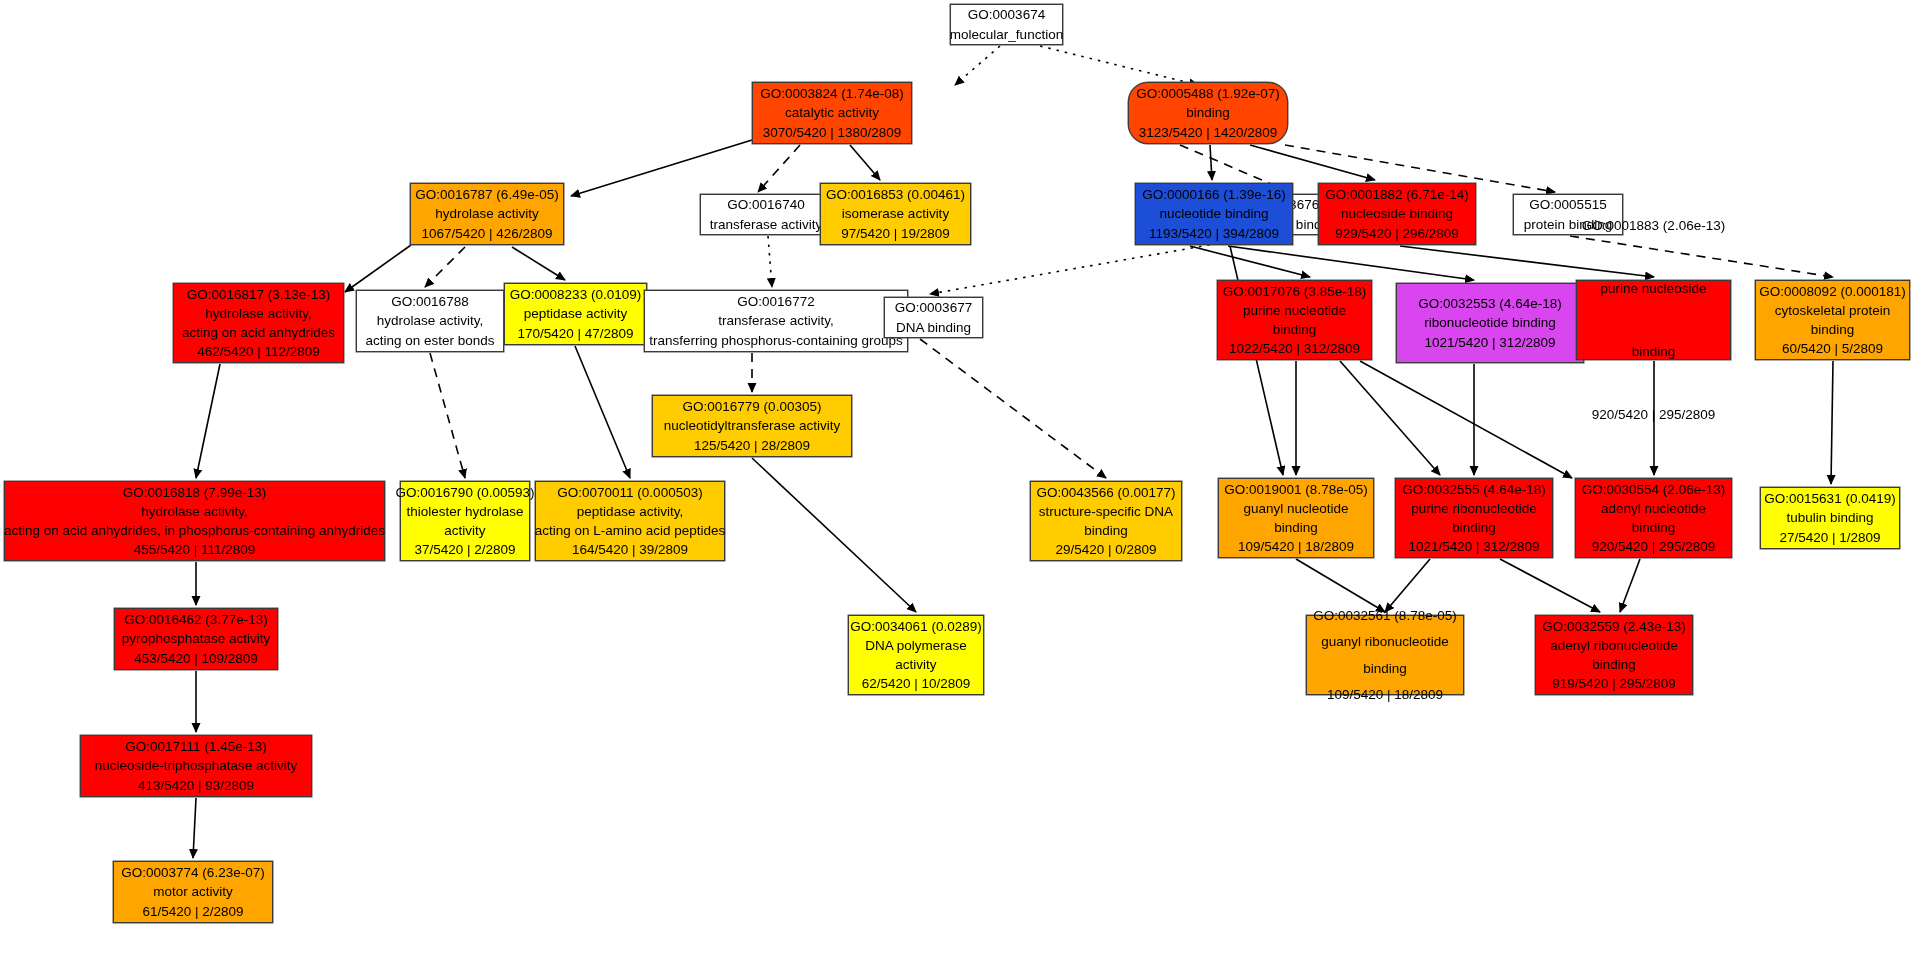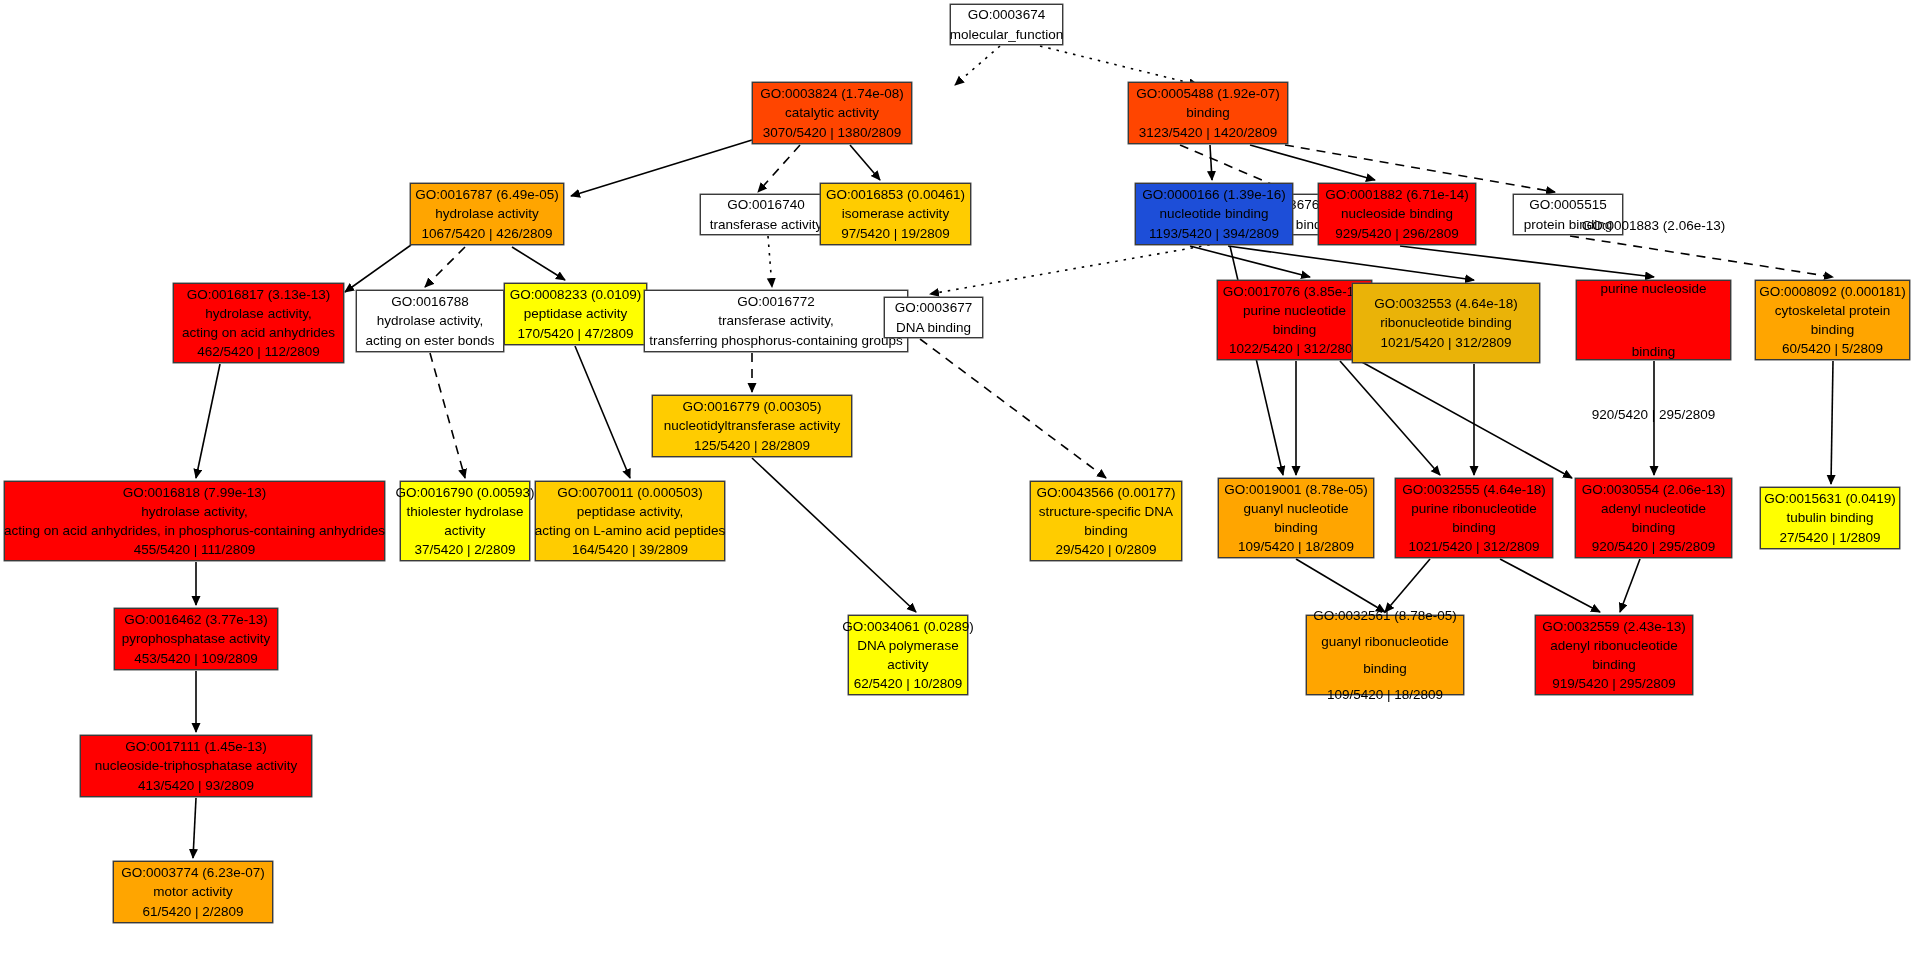--- a/index.html
+++ b/index.html
@@ -99,21 +99,21 @@
   <div id="nodes">
       <div class="go-node" style="left: 950px; top: 4px; width: 113px; height: 41px; background: rgb(255, 255, 255);">
         <span class="ln go-line-id">GO:0003674</span>
         <span class="ln go-line-name">molecular_function</span>
       </div>
       <div class="go-node" style="left: 752px; top: 82px; width: 160px; height: 62px; background: rgb(255, 69, 0);">
         <span class="ln go-line-id">GO:0003824 (1.74e-08)</span>
         <span class="ln go-line-name">catalytic activity</span>
         <span class="ln go-line-cnt">3070/5420 | 1380/2809</span>
       </div>
-      <div class="go-node" style="left: 1128px; top: 82px; width: 160px; height: 62px; background: rgb(255, 69, 0);">
+      <div class="go-node" style="left: 1128px; top: 82px; width: 160px; height: 62px; background: rgb(255, 69, 0); border-radius: 20px;">
         <span class="ln go-line-id">GO:0005488 (1.92e-07)</span>
         <span class="ln go-line-name">binding</span>
         <span class="ln go-line-cnt">3123/5420 | 1420/2809</span>
       </div>
       <div class="go-node" style="left: 410px; top: 183px; width: 154px; height: 62px; background: rgb(255, 165, 0);">
         <span class="ln go-line-id">GO:0016787 (6.49e-05)</span>
         <span class="ln go-line-name">hydrolase activity</span>
         <span class="ln go-line-cnt">1067/5420 | 426/2809</span>
       </div>
       <div class="go-node" style="left: 700px; top: 194px; width: 132px; height: 41px; background: rgb(255, 255, 255);">
@@ -167,21 +167,21 @@
       <div class="go-node" style="left: 884px; top: 297px; width: 99px; height: 41px; background: rgb(255, 255, 255);">
         <span class="ln go-line-id">GO:0003677</span>
         <span class="ln go-line-name">DNA binding</span>
       </div>
       <div class="go-node" style="left: 1217px; top: 280px; width: 155px; height: 80px; background: rgb(255, 0, 0);">
         <span class="ln go-line-id">GO:0017076 (3.85e-18)</span>
         <span class="ln go-line-name">purine nucleotide</span>
         <span class="ln go-line-name">binding</span>
         <span class="ln go-line-cnt">1022/5420 | 312/2809</span>
       </div>
-      <div class="go-node" style="left: 1352px; top: 283px; width: 188px; height: 80px; background: #eab308;">
+      <div class="go-node" style="left: 1396px; top: 283px; width: 188px; height: 80px; background: #d946ef;">
         <span class="ln go-line-id">GO:0032553 (4.64e-18)</span>
         <span class="ln go-line-name">ribonucleotide binding</span>
         <span class="ln go-line-cnt">1021/5420 | 312/2809</span>
       </div>
       <div class="go-node" style="left: 1576px; top: 280px; width: 155px; height: 80px; background: rgb(255, 0, 0); gap: 44px;">
         <span class="ln go-line-id">GO:0001883 (2.06e-13)</span>
         <span class="ln go-line-name">purine nucleoside</span>
         <span class="ln go-line-name">binding</span>
         <span class="ln go-line-cnt">920/5420 | 295/2809</span>
       </div>
@@ -241,21 +241,21 @@
       <div class="go-node" style="left: 1760px; top: 487px; width: 140px; height: 62px; background: rgb(255, 255, 0);">
         <span class="ln go-line-id">GO:0015631 (0.0419)</span>
         <span class="ln go-line-name">tubulin binding</span>
         <span class="ln go-line-cnt">27/5420 | 1/2809</span>
       </div>
       <div class="go-node" style="left: 114px; top: 608px; width: 164px; height: 62px; background: rgb(255, 0, 0); text-align: center;">
         <span class="ln go-line-id">GO:0016462 (3.77e-13)</span>
         <span class="ln go-line-name">pyrophosphatase activity</span>
         <span class="ln go-line-cnt">453/5420 | 109/2809</span>
       </div>
-      <div class="go-node" style="left: 848px; top: 615px; width: 120px; height: 80px; background: rgb(255, 255, 0); align-items: center;">
+      <div class="go-node" style="left: 848px; top: 615px; width: 136px; height: 80px; background: rgb(255, 255, 0); align-items: center;">
         <span class="ln go-line-id">GO:0034061 (0.0289)</span>
         <span class="ln go-line-name">DNA polymerase</span>
         <span class="ln go-line-name">activity</span>
         <span class="ln go-line-cnt">62/5420 | 10/2809</span>
       </div>
       <div class="go-node" style="left: 1306px; top: 615px; width: 158px; height: 80px; background: rgb(255, 165, 0); gap: 7px;">
         <span class="ln go-line-id">GO:0032561 (8.78e-05)</span>
         <span class="ln go-line-name">guanyl ribonucleotide</span>
         <span class="ln go-line-name">binding</span>
         <span class="ln go-line-cnt">109/5420 | 18/2809</span>

